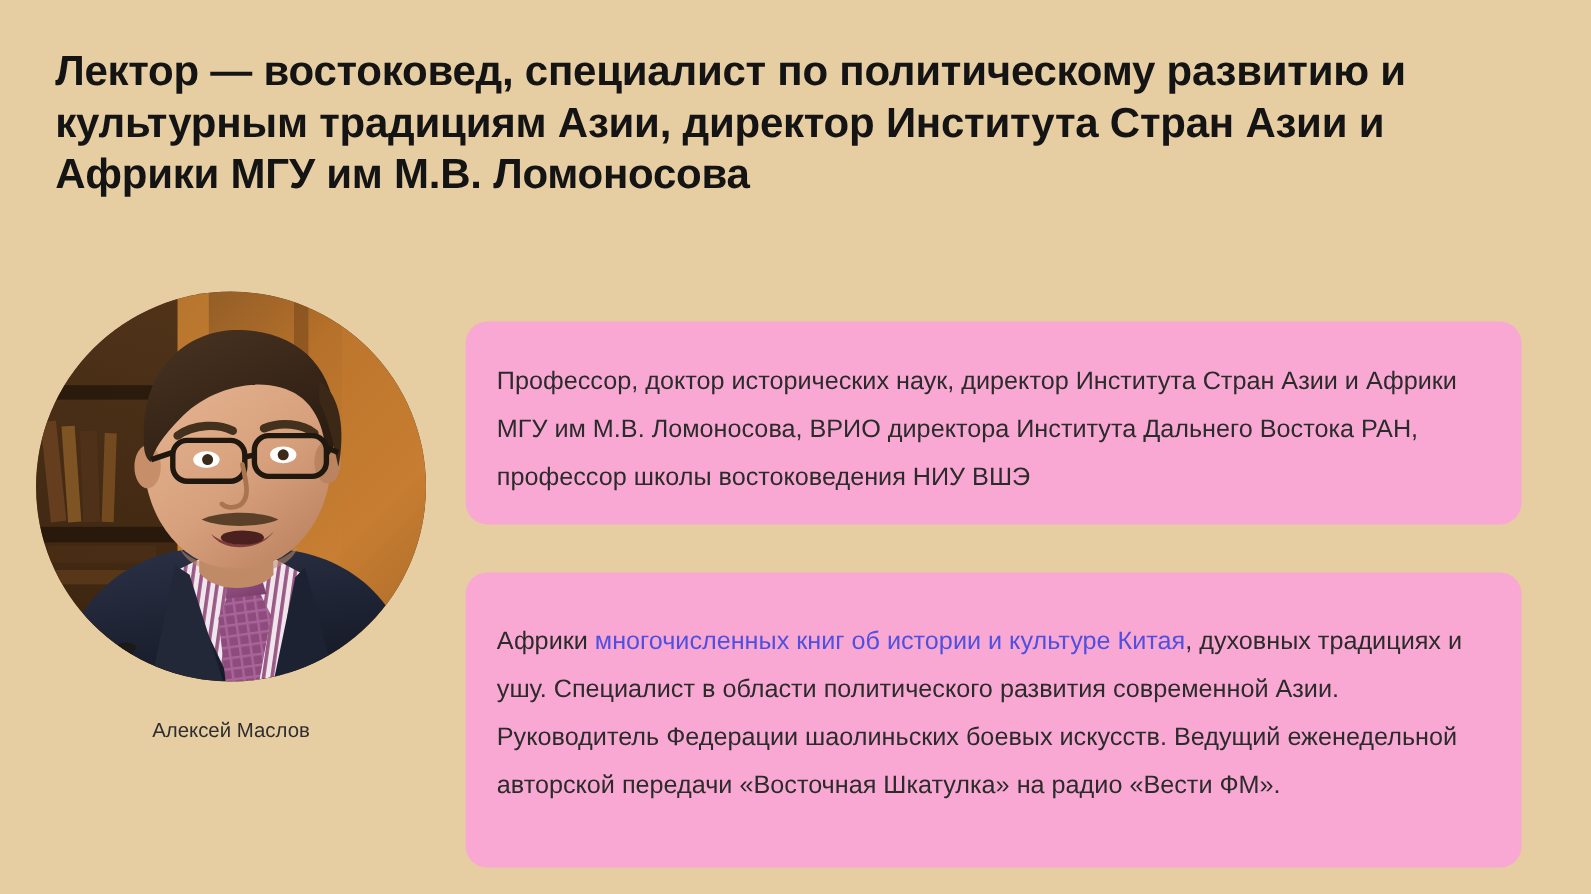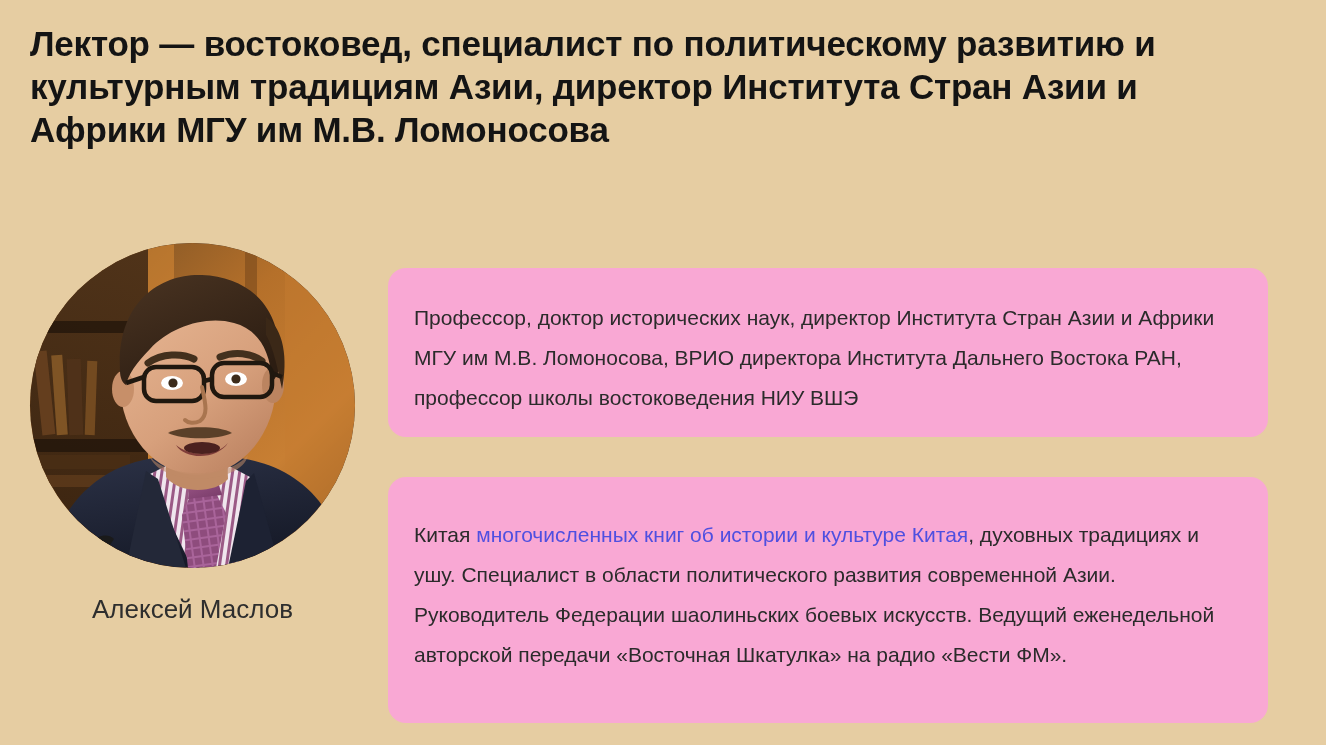--- a/index.html
+++ b/index.html
@@ -21,21 +21,21 @@
     background: #e6cda2;
     box-sizing: border-box;
   }
 
   
   .headline {
     position: absolute;
     left: 30px;
     top: 22px;
     width: 1250px;
-    margin: 0;
+    margin: 16px;
     font-size: 35px;
     line-height: 43px;
     font-weight: bold;
     letter-spacing: -0.2px;
     color: #141414;
     font-family: "Liberation Sans", sans-serif;
   }
 
   
   .person-block {
@@ -53,21 +53,21 @@
     background: #5b3d22;
   }
   .avatar svg {
     display: block;
     width: 325px;
     height: 325px;
   }
   .person-caption {
     margin-top: 28px;
     text-align: center;
-    font-size: 26px;
+    font-size: 17px;
     line-height: 26px;
     color: #2e2e2e;
     font-family: "Liberation Sans", sans-serif;
   }
 
   
   .card {
     position: absolute;
     left: 388px;
     background: #f9a8d4;
@@ -227,16 +227,16 @@
     </div>
 
     <div class="person-caption">Алексей Маслов</div>
   </div>
 
   <div class="card card-bio">
     <p class="card-text">Профессор, доктор исторических наук, директор Института Стран Азии и Африки МГУ им М.В. Ломоносова, ВРИО директора Института Дальнего Востока РАН, профессор школы востоковедения НИУ ВШЭ</p>
   </div>
 
   <div class="card card-about">
-    <p class="card-text"><span>Китая </span><a class="inline-link">многочисленных книг об истории и культуре Китая</a><span>, духовных традициях и ушу. Специалист в области политического развития современной Азии. Руководитель Федерации шаолиньских боевых искусств. Ведущий еженедельной авторской передачи «Восточная Шкатулка» на радио «Вести ФМ».</span></p>
+    <p class="card-text"><span>Африки </span><a class="inline-link">многочисленных книг об истории и культуре Китая</a><span>, духовных традициях и ушу. Специалист в области политического развития современной Азии. Руководитель Федерации шаолиньских боевых искусств. Ведущий еженедельной авторской передачи «Восточная Шкатулка» на радио «Вести ФМ».</span></p>
   </div>
 
 </div>
 
 </body></html>

